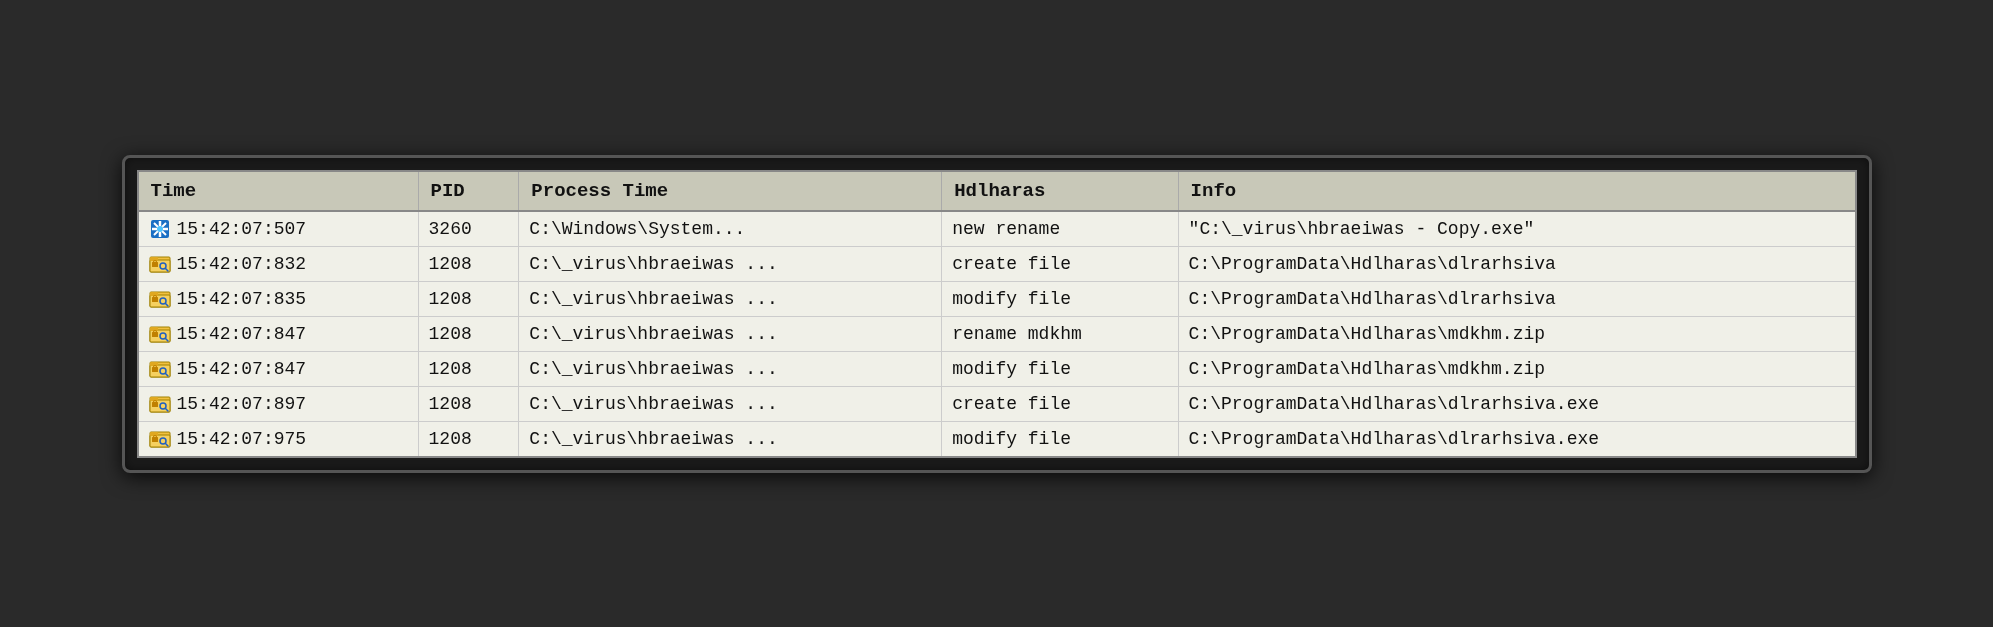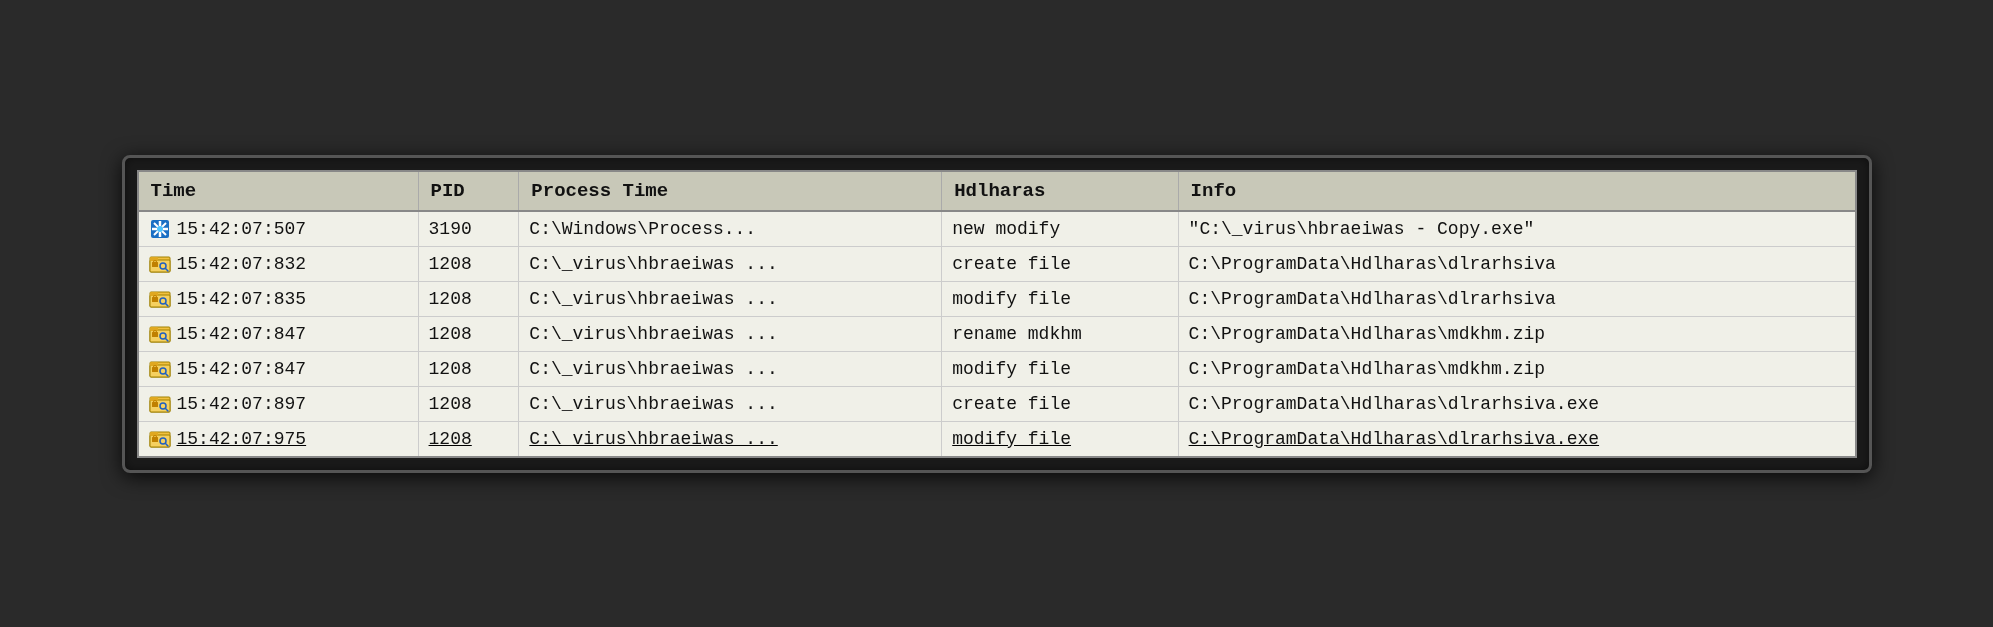--- a/index.html
+++ b/index.html
@@ -58,21 +58,20 @@
       border-right: none;
     }
 
     tbody tr {
       background: #f0f0e8;
       border-bottom: 1px solid #ccc;
     }
 
     tbody tr:last-child {
       border-bottom: none;
-      text-decoration: underline;
     }
 
     tbody td {
       padding: 6px 10px;
       color: #111;
       border-right: 1px solid #ccc;
       vertical-align: middle;
       white-space: nowrap;
     }
 
@@ -130,23 +129,23 @@
     <rect x="2" y="2" width="18" height="18" rx="2" fill="#1a6fc4"></rect>
     <line x1="11" y1="3" x2="11" y2="19" stroke="white" stroke-width="2.5"></line>
     <line x1="3" y1="11" x2="19" y2="11" stroke="white" stroke-width="2.5"></line>
     <line x1="5" y1="5" x2="17" y2="17" stroke="white" stroke-width="2"></line>
     <line x1="17" y1="5" x2="5" y2="17" stroke="white" stroke-width="2"></line>
     <circle cx="11" cy="11" r="3" fill="#4dc4ff"></circle>
   </svg></span>
           <span>15:42:07:507</span>
         </div>
       </td>
-      <td>3190</td>
-      <td>C:\Windows\Process...</td>
-      <td>new modify</td>
+      <td>3260</td>
+      <td>C:\Windows\System...</td>
+      <td>new rename</td>
       <td>"C:\_virus\hbraeiwas - Copy.exe"</td>
     </tr>
           <tr>
       <td>
         <div class="cell-with-icon">
           <span class="icon-file-op"><svg viewBox="0 0 22 22" xmlns="http://www.w3.org/2000/svg">
     <rect x="1" y="4" width="20" height="15" rx="1" fill="#f0c040"></rect>
     <rect x="1" y="4" width="20" height="15" rx="1" fill="none" stroke="#a08000" stroke-width="1"></rect>
     <rect x="1" y="7" width="20" height="12" rx="1" fill="#f5d060"></rect>
     <rect x="1" y="7" width="20" height="12" rx="1" fill="none" stroke="#a08000" stroke-width="1"></rect>

